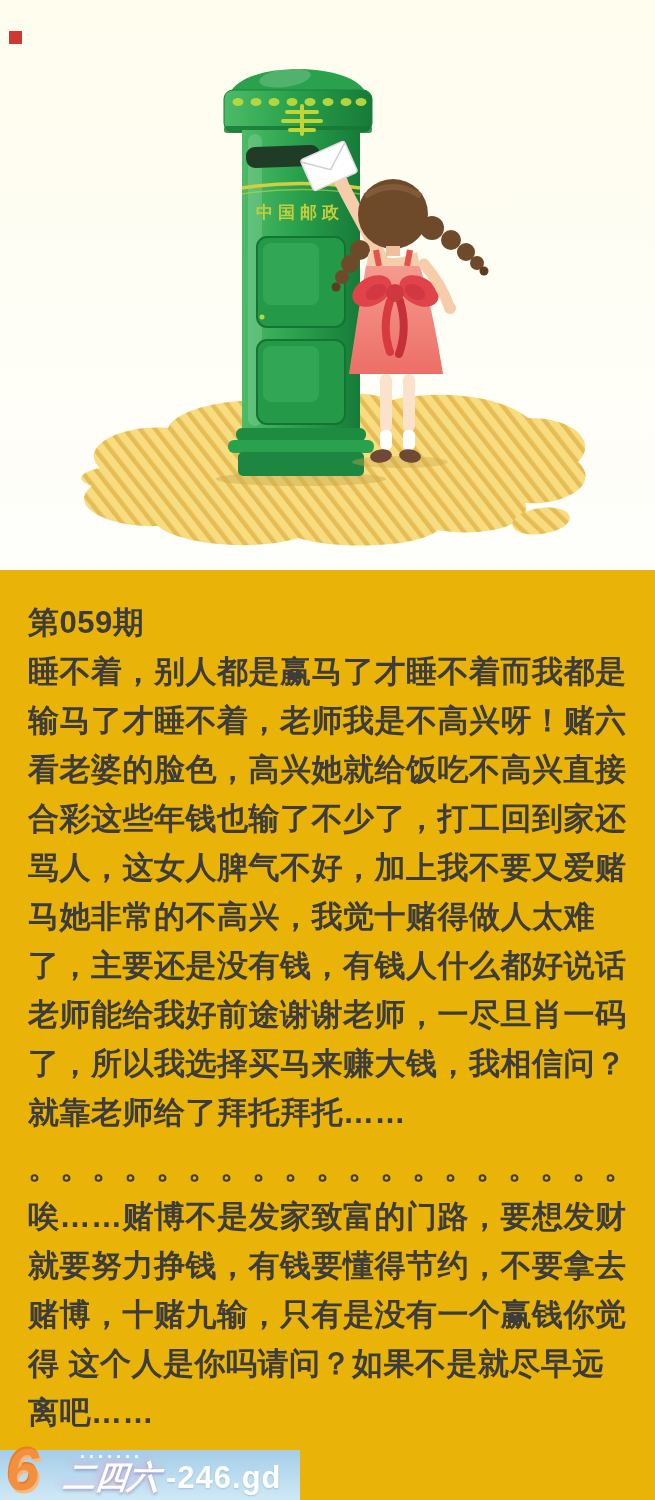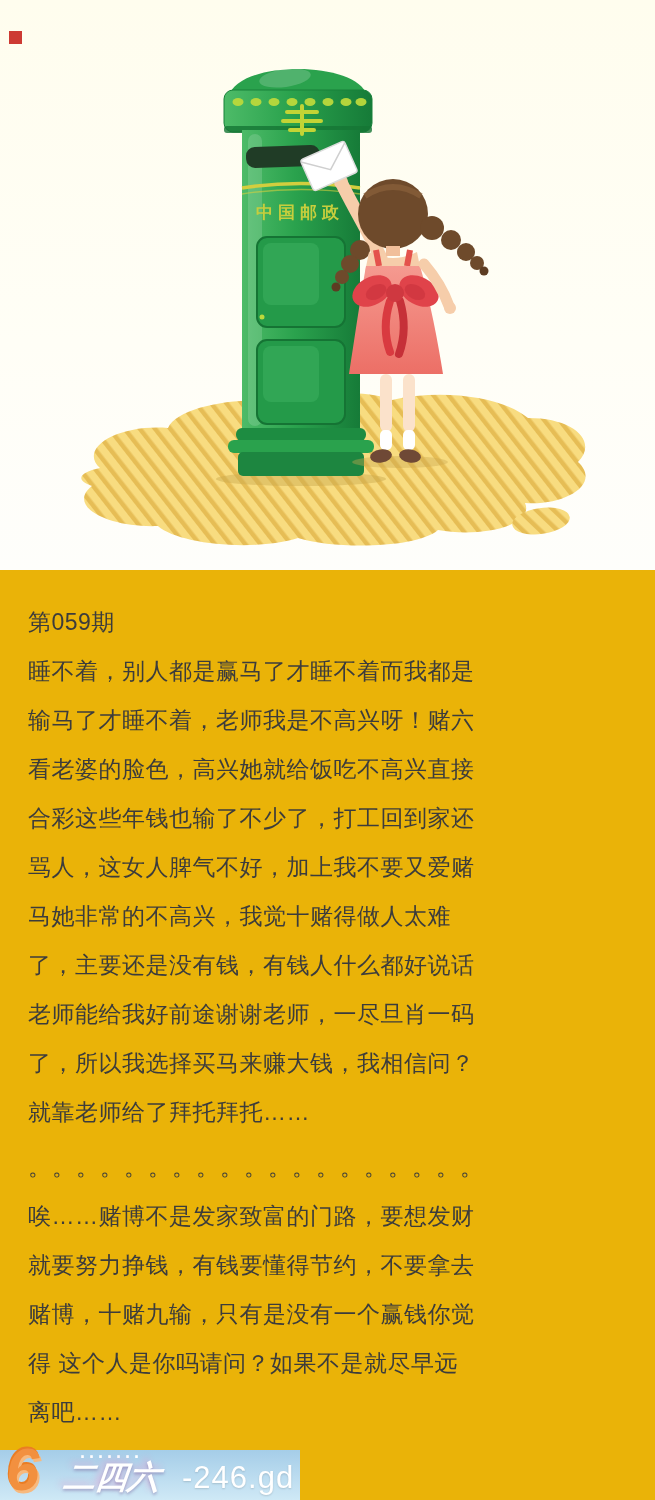--- a/index.html
+++ b/index.html
@@ -18,21 +18,21 @@
     height:570px;
     background:linear-gradient(180deg,#fffdee 0%,#fffef6 60%,#fefefb 100%);
   }
   .illustration svg{display:block;}
   .article{
     padding:28px 20px 0 28px;
     color:#3c3c3c;
   }
   .line{
     height:49px;line-height:49px;
-    font-size:23px;font-weight:400;
+    font-size:31px;font-weight:700;
     letter-spacing:0.5px;
     white-space:nowrap;
     overflow:hidden;
   }
   .separator-line{
     margin-top:6px;
     letter-spacing:1px;
   }
   .wm-bar{
     position:absolute;left:0;top:1450px;
@@ -52,24 +52,23 @@
   }
   .wm-brand{
     position:absolute;left:64px;top:8px;
     font-size:32px;font-weight:700;font-style:italic;
     transform:skewX(-6deg);
     line-height:38px;
     text-shadow:0 2px 3px rgba(90,60,130,.35),-4px -3px 6px rgba(235,140,200,.45);
   }
   .wm-domain{
     position:absolute;left:166px;top:10px;
-    font-size:31px;font-weight:400;letter-spacing:1px;
+    font-size:31px;font-weight:700;letter-spacing:1px;
     line-height:36px;
     text-shadow:0 1px 2px rgba(0,0,0,.15);
-    margin-left:16px;
   }
 </style>
 </head>
 <body>
 
 <div class="page">
 
   <div class="red-dot" style="background: rgb(205, 58, 51);"></div>
 
   <section class="illustration">

